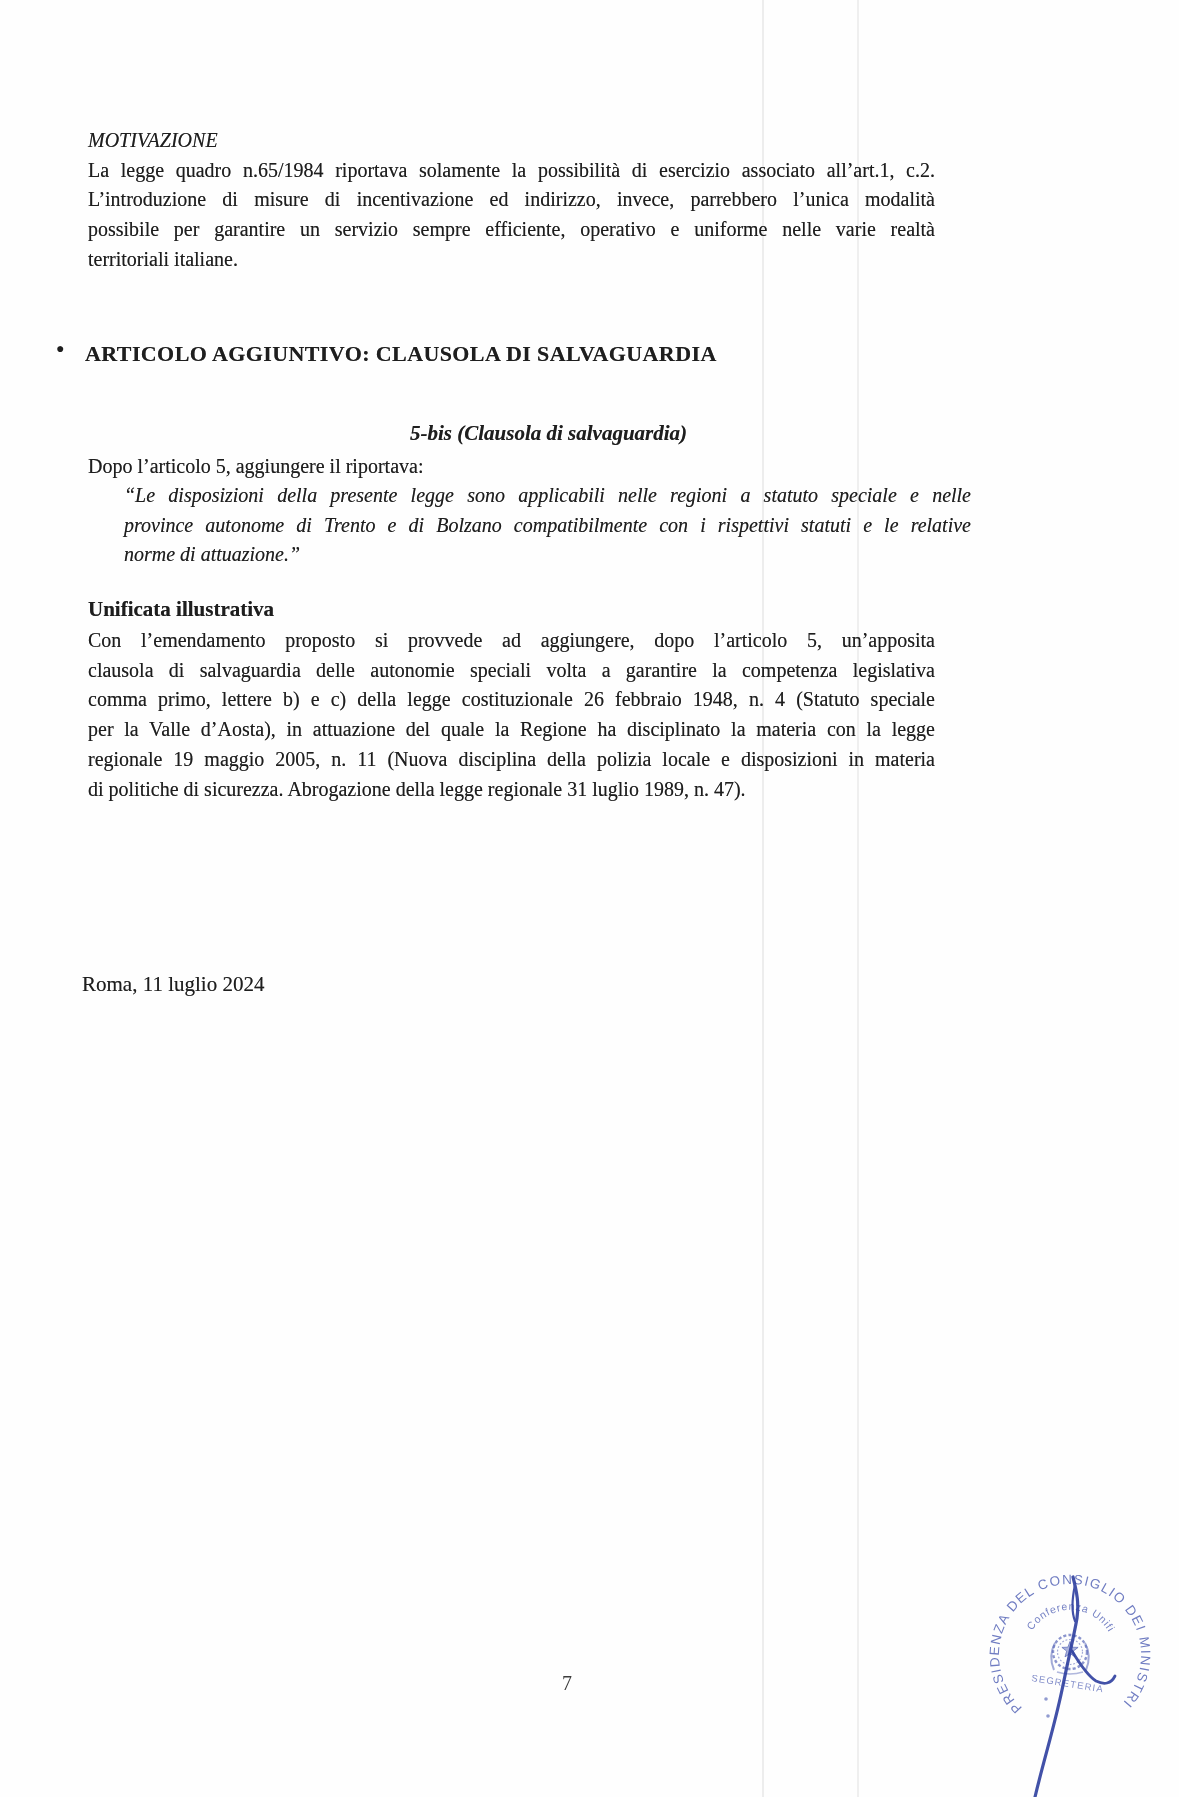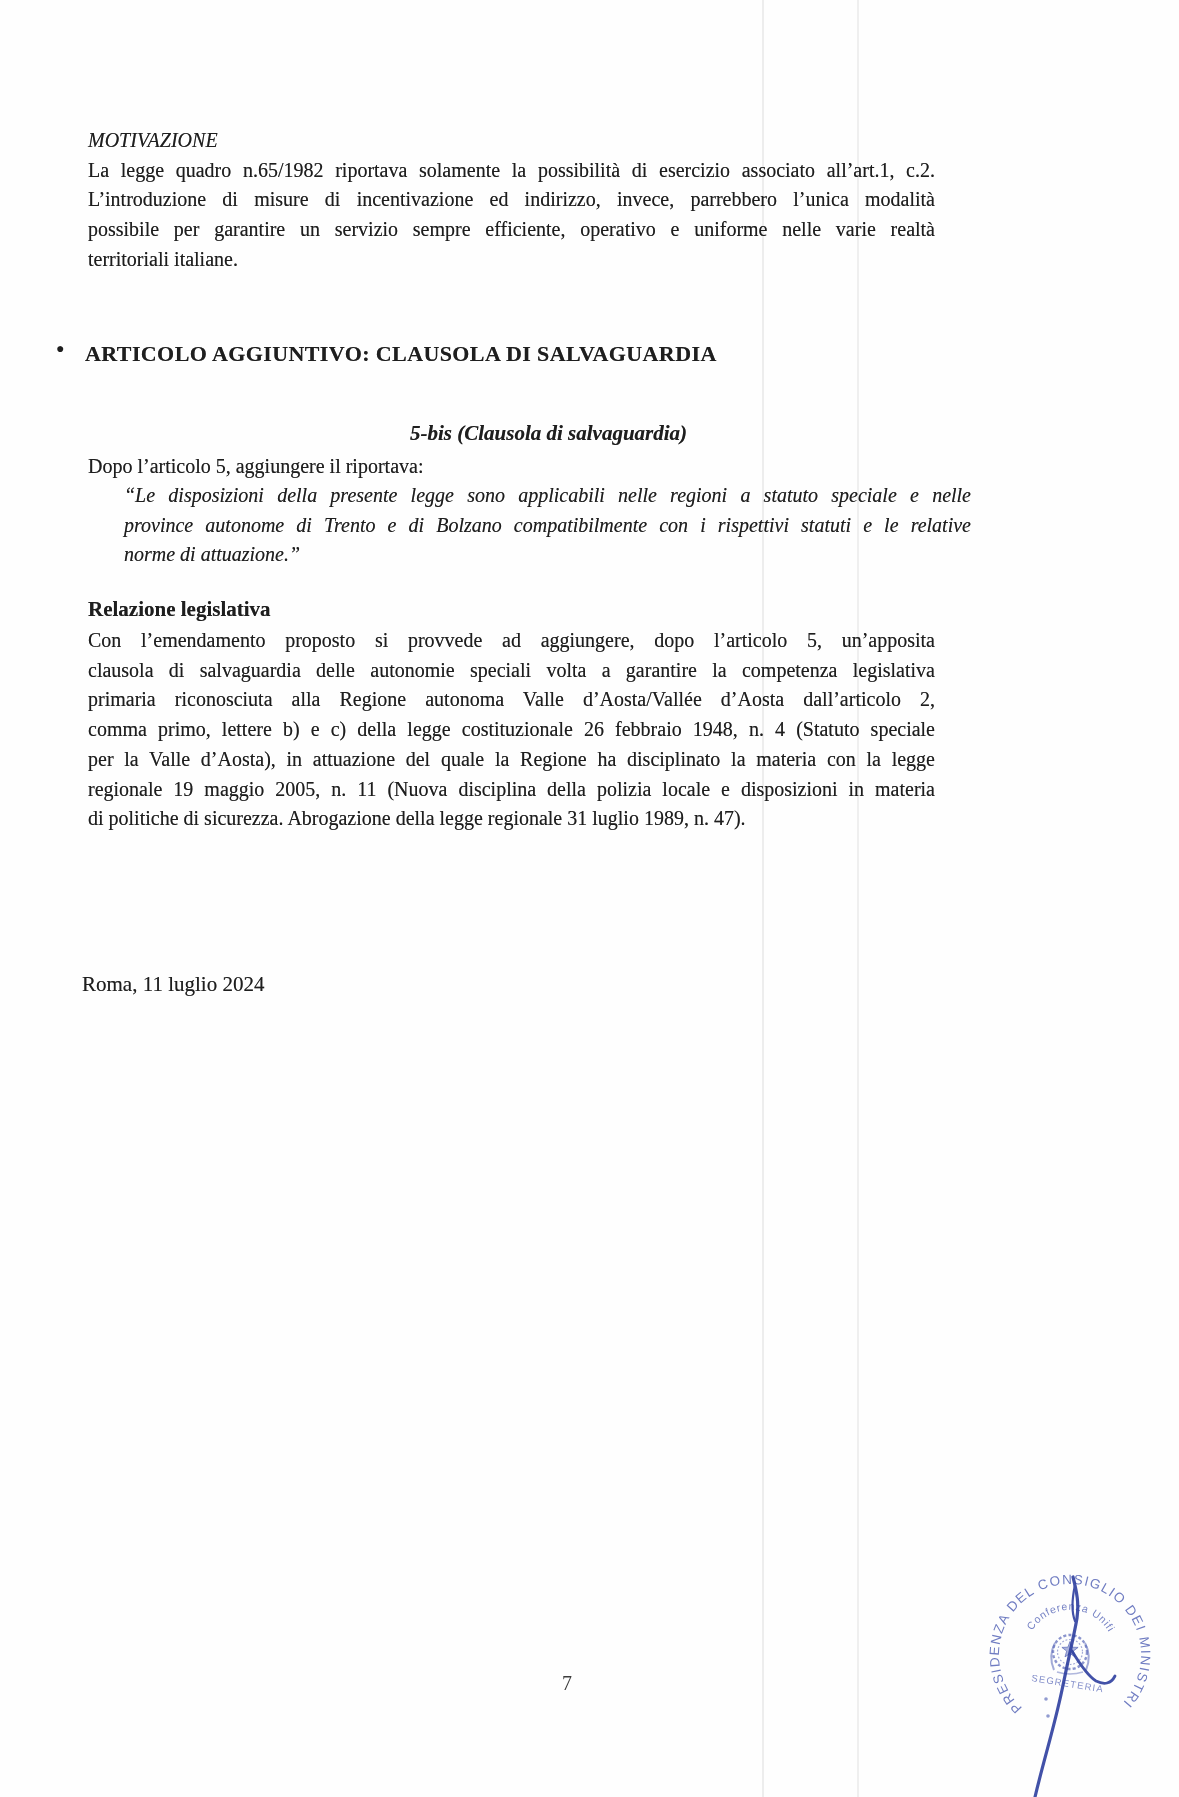--- a/index.html
+++ b/index.html
@@ -67,21 +67,21 @@
 </head>
 <body>
 
 <div class="page">
 
   <div class="fold fold-1"></div>
   <div class="fold fold-2"></div>
 
   <section class="sec motiv">
     <div class="ln it">MOTIVAZIONE</div>
-    <div class="ln j">La legge quadro n.65/1982 riportava solamente la possibilità di esercizio associato all’art.1, c.2.</div>
+    <div class="ln j">La legge quadro n.65/1984 riportava solamente la possibilità di esercizio associato all’art.1, c.2.</div>
     <div class="ln j">L’introduzione di misure di incentivazione ed indirizzo, invece, parrebbero l’unica modalità</div>
     <div class="ln j">possibile per garantire un servizio sempre efficiente, operativo e uniforme nelle varie realtà</div>
     <div class="ln">territoriali italiane.</div>
   </section>
 
   <div class="heading-row">
     <span class="bullet">●</span>
     <div class="head">ARTICOLO AGGIUNTIVO: CLAUSOLA DI SALVAGUARDIA</div>
   </div>
 
@@ -91,27 +91,26 @@
     <div class="ln">Dopo l’articolo 5, aggiungere il riportava:</div>
   </section>
 
   <section class="sec quote">
     <div class="ln it j">“Le disposizioni della presente legge sono applicabili nelle regioni a statuto speciale e nelle</div>
     <div class="ln it j">province autonome di Trento e di Bolzano compatibilmente con i rispettivi statuti e le relative</div>
     <div class="ln it">norme di attuazione.”</div>
   </section>
 
   <section class="sec rel-head">
-    <div class="ln">Relazione legislativa</div>
+    <div class="ln">Unificata illustrativa</div>
   </section>
 
   <section class="sec rel-para">
     <div class="ln j">Con l’emendamento proposto si provvede ad aggiungere, dopo l’articolo 5, un’apposita</div>
     <div class="ln j">clausola di salvaguardia delle autonomie speciali volta a garantire la competenza legislativa</div>
-    <div class="ln j">primaria riconosciuta alla Regione autonoma Valle d’Aosta/Vallée d’Aosta dall’articolo 2,</div>
     <div class="ln j">comma primo, lettere b) e c) della legge costituzionale 26 febbraio 1948, n. 4 (Statuto speciale</div>
     <div class="ln j">per la Valle d’Aosta), in attuazione del quale la Regione ha disciplinato la materia con la legge</div>
     <div class="ln j">regionale 19 maggio 2005, n. 11 (Nuova disciplina della polizia locale e disposizioni in materia</div>
     <div class="ln">di politiche di sicurezza. Abrogazione della legge regionale 31 luglio 1989, n. 47).</div>
   </section>
 
   <div class="dateline">Roma, 11 luglio 2024</div>
 
   <div class="page-number">7</div>
 

